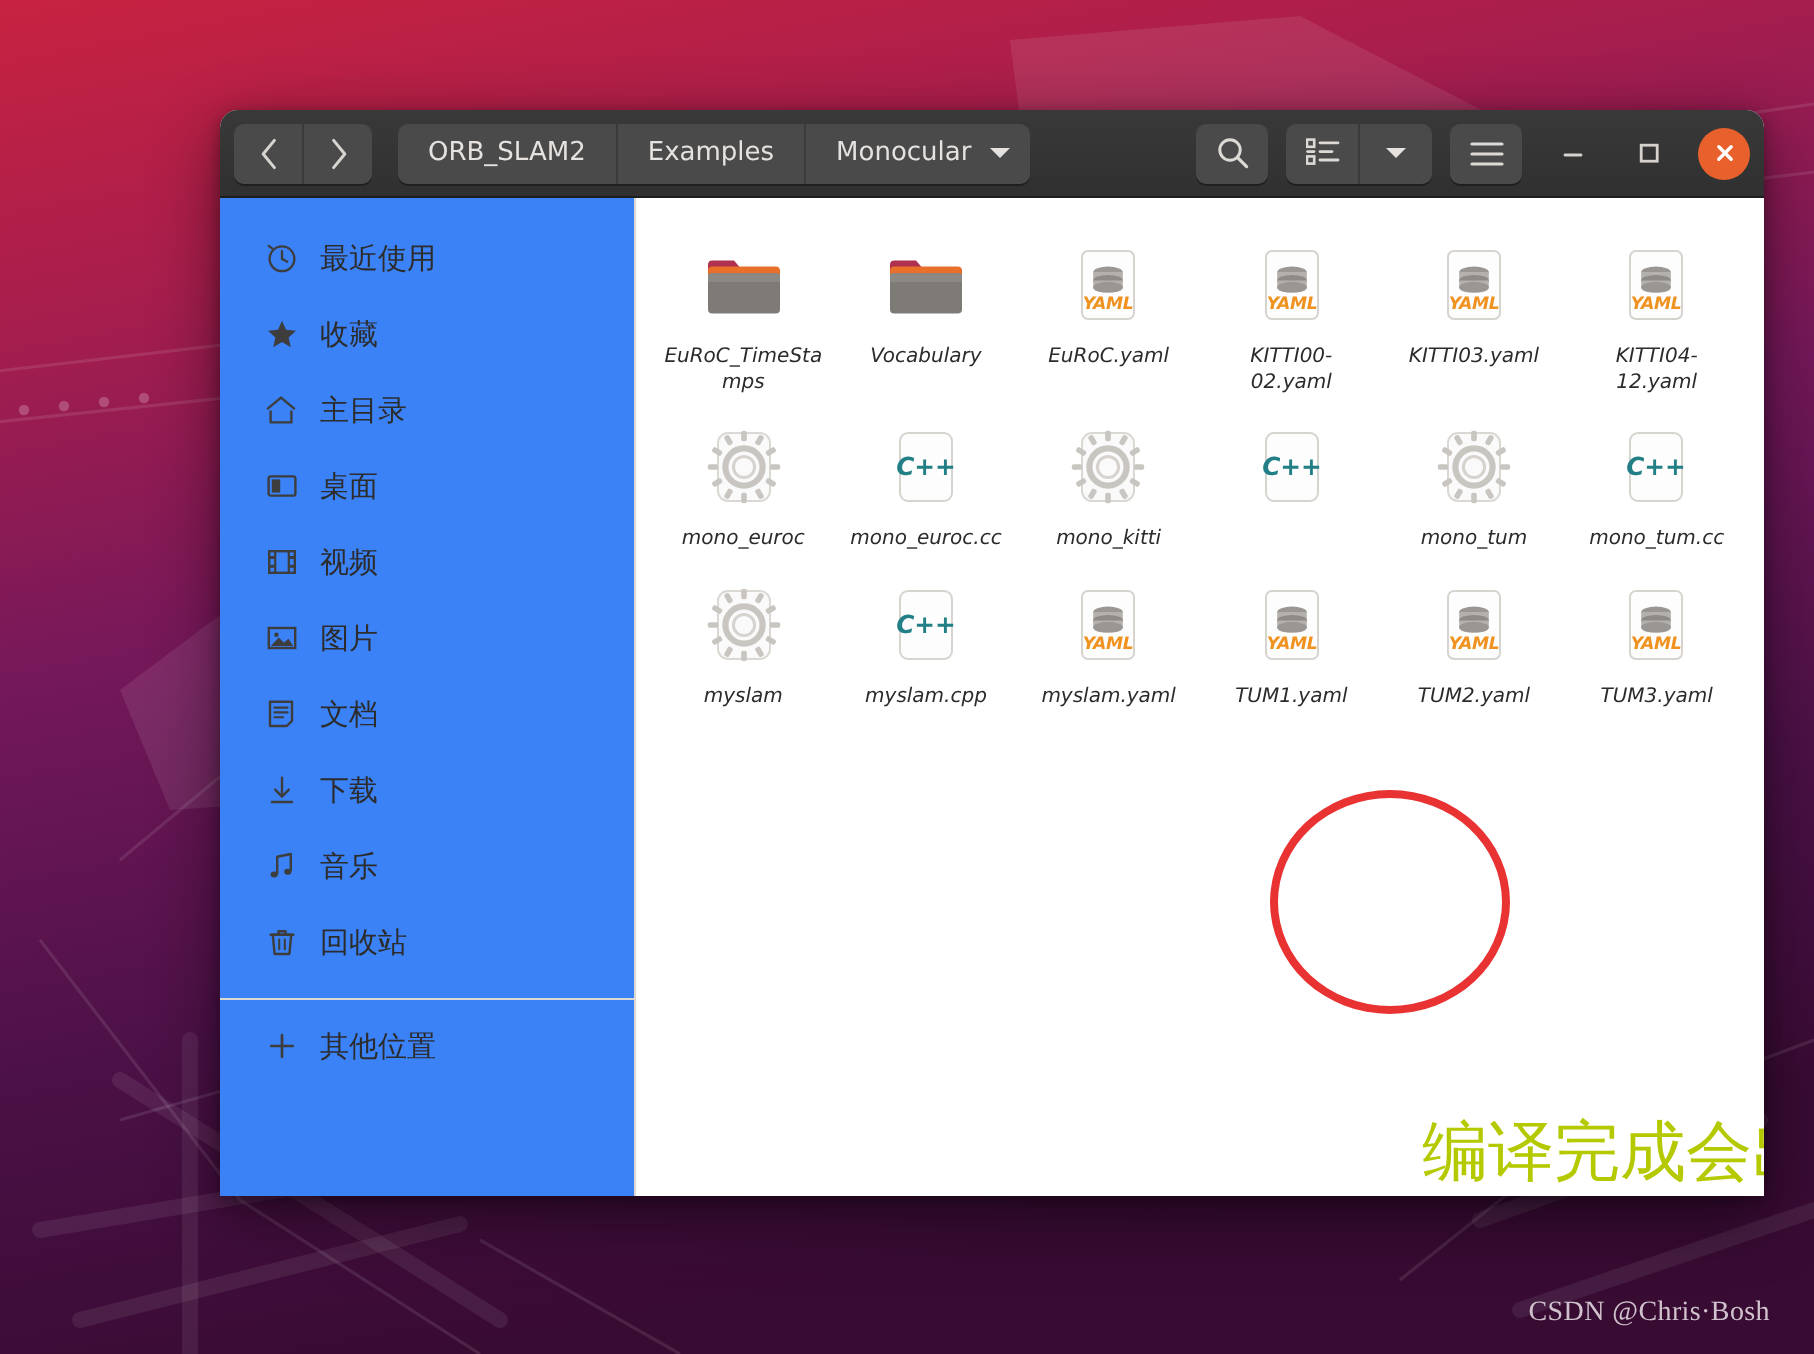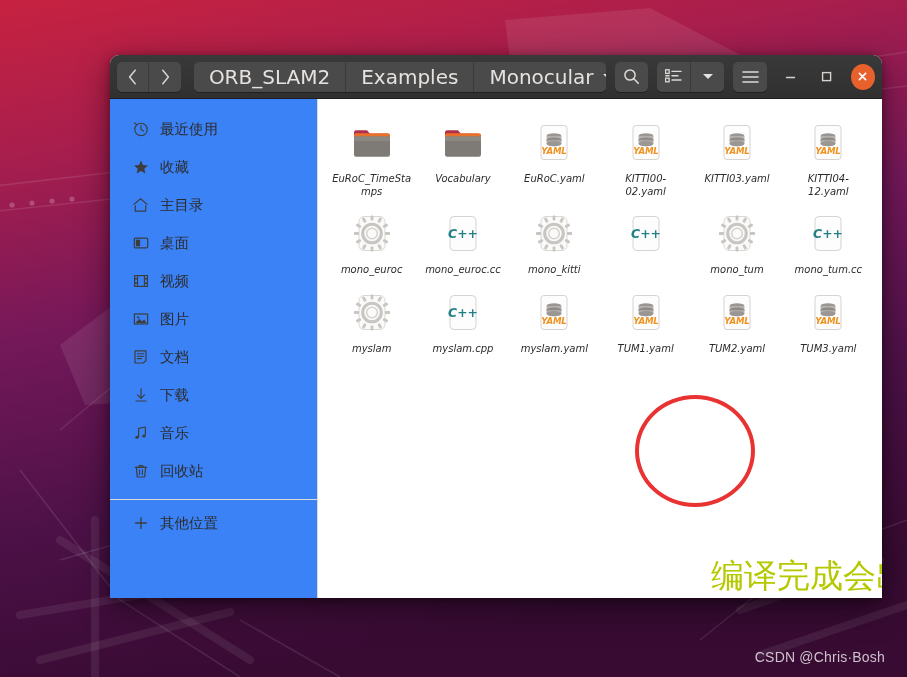--- a/index.html
+++ b/index.html
@@ -43,26 +43,26 @@
     display:flex;align-items:center;justify-content:center;
     color:#d8d4d0;font-size:16px;line-height:1;
     border-right:1px solid #3a3a3a;
   }
   .navbtn:last-child{border-right:none;}
   .navbtn svg{display:block;}
 
   .pathbar{display:flex;margin-left:13px;border-radius:5px;overflow:hidden;
            box-shadow:0 1px 0 rgba(0,0,0,.35);}
   .pathbtn{
-    background:#4a4a4a;color:#e6e2df;font-size:20px;
+    background:#4a4a4a;color:#e6e2df;font-size:13px;
     height:30px;display:flex;align-items:center;
     padding:0 15px;border-right:1px solid #3a3a3a;white-space:nowrap;
   }
   .pathbtn:last-child{border-right:none;}
-  .pathbtn.cur{padding-right:26px;}
+  .pathbtn.cur{padding-right:10px;}
   .caret{
     width:0;height:0;margin-left:9px;
     border-left:5px solid transparent;border-right:5px solid transparent;
     border-top:5px solid #e6e2df;
   }
 
   .spacer{flex:1;}
 
   .tbtn{
     width:36px;height:30px;background:#4a4a4a;border-radius:5px;
@@ -124,21 +124,21 @@
   }
   #note{
     position:absolute;left:393px;top:455px;width:510px;
     color:#b5c900;font-size:33px;line-height:1.32;
     font-family:"DejaVu Sans","Liberation Sans",sans-serif;
     white-space:pre-wrap;
   }
   #watermark{
     position:absolute;right:22px;bottom:12px;
     color:#cfc2cd;font-size:14px;letter-spacing:.2px;
-    font-family:Liberation Sans, sans-serif;
+    font-family:Liberation Serif, serif;
   }
 </style>
 </head>
 <body>
 
 <div id="desktop">
   <svg id="wall-art" viewBox="0 0 907 677" preserveAspectRatio="none">
     <defs>
       <linearGradient id="lg" x1="0" y1="0" x2="0.25" y2="1">
         <stop offset="0" stop-color="#c72240"></stop>

